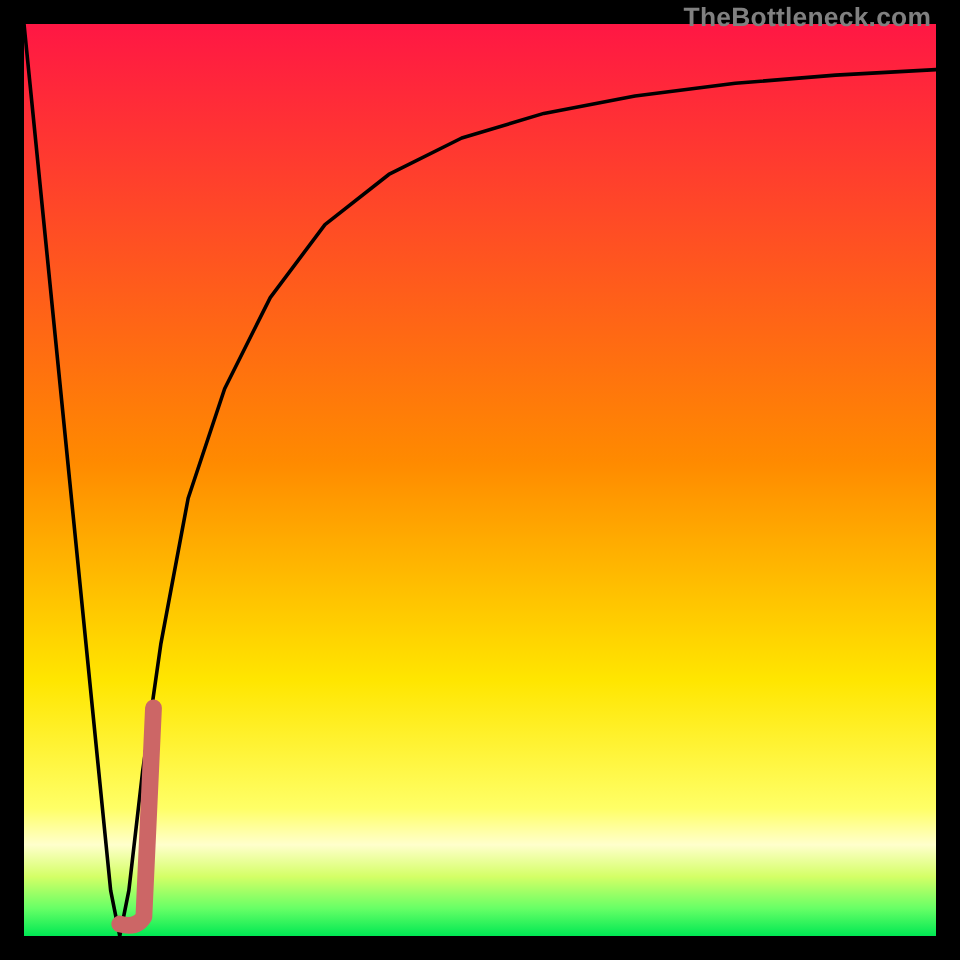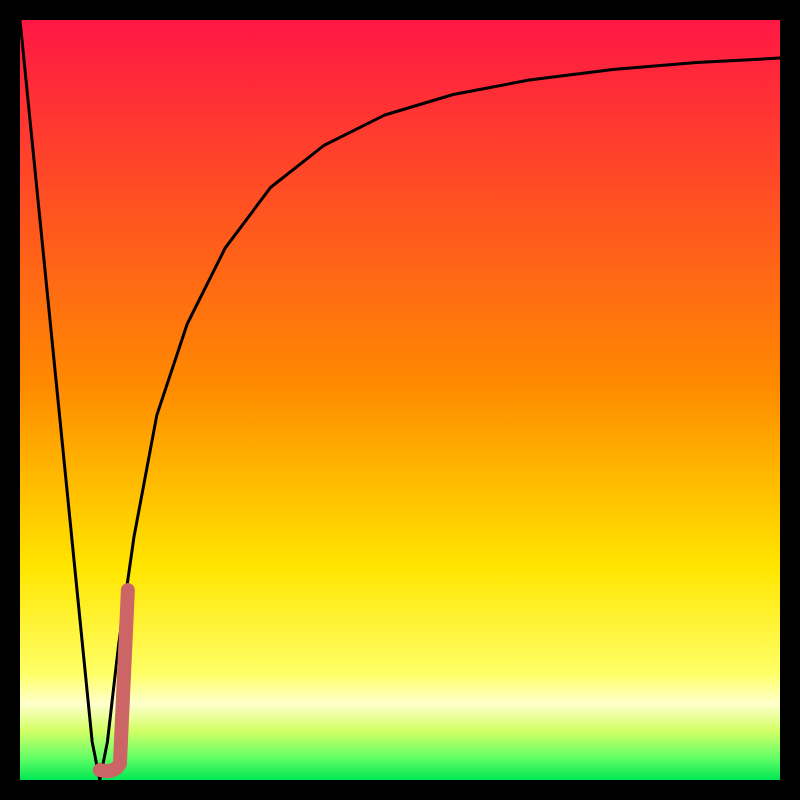--- a/index.html
+++ b/index.html
@@ -55,13 +55,14 @@
       </defs>
 
       <rect x="0" y="0" width="760" height="760" fill="url(#bg-grad)"></rect>
 
       <path id="curve-path" fill="none" stroke="#000000" stroke-width="3" stroke-linejoin="round" stroke-linecap="round" d="M0.0 0.0 L19.0 190.0 L38.0 380.0 L57.0 570.0 L72.2 722.0 L79.8 760.0 L87.4 722.0 L98.8 623.2 L114.0 516.8 L136.8 395.2 L167.2 304.0 L205.2 228.0 L250.8 167.2 L304.0 125.4 L364.8 95.0 L433.2 74.5 L509.2 60.0 L592.8 49.4 L676.4 42.6 L760.0 38.0"></path>
 
       <path id="marker-path" fill="none" stroke="#CC6666" stroke-width="14" stroke-linecap="round" stroke-linejoin="round" d="M107.9 570.0 L99.9 744.0 Q93.9 754.0 79.8 750.0"></path>
     </svg>
   </div>
 
+  <div class="watermark">TheBottleneck.com</div>
 </div>
 
 </body></html>

